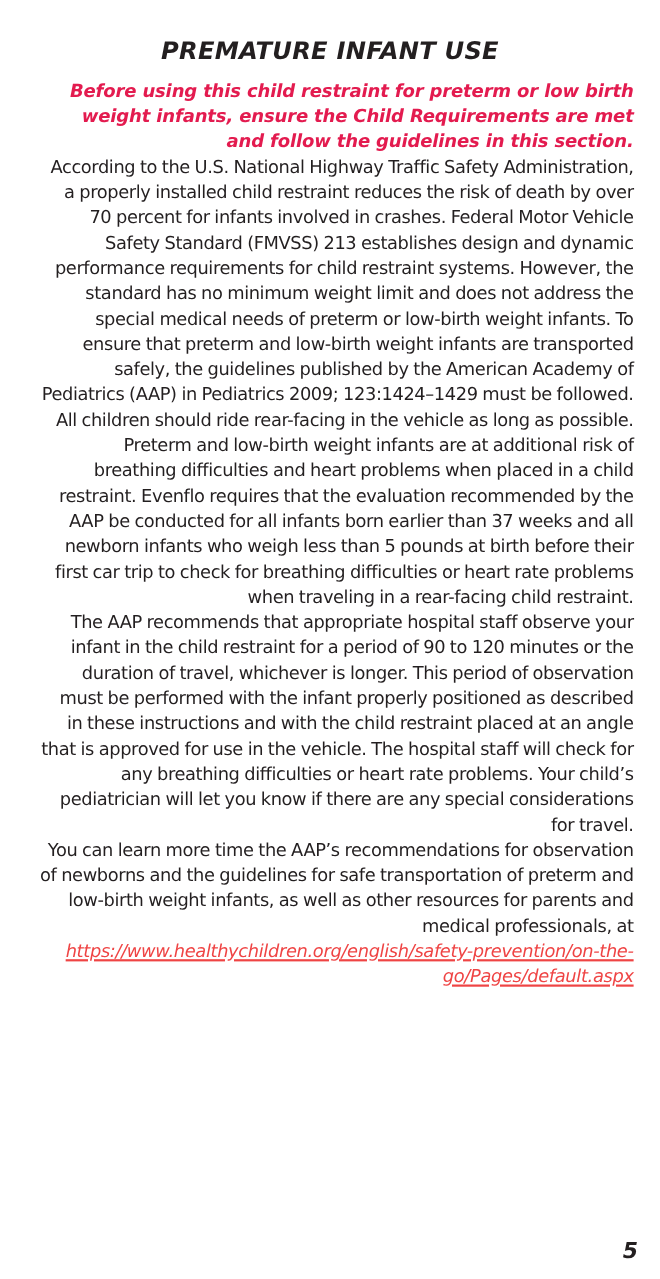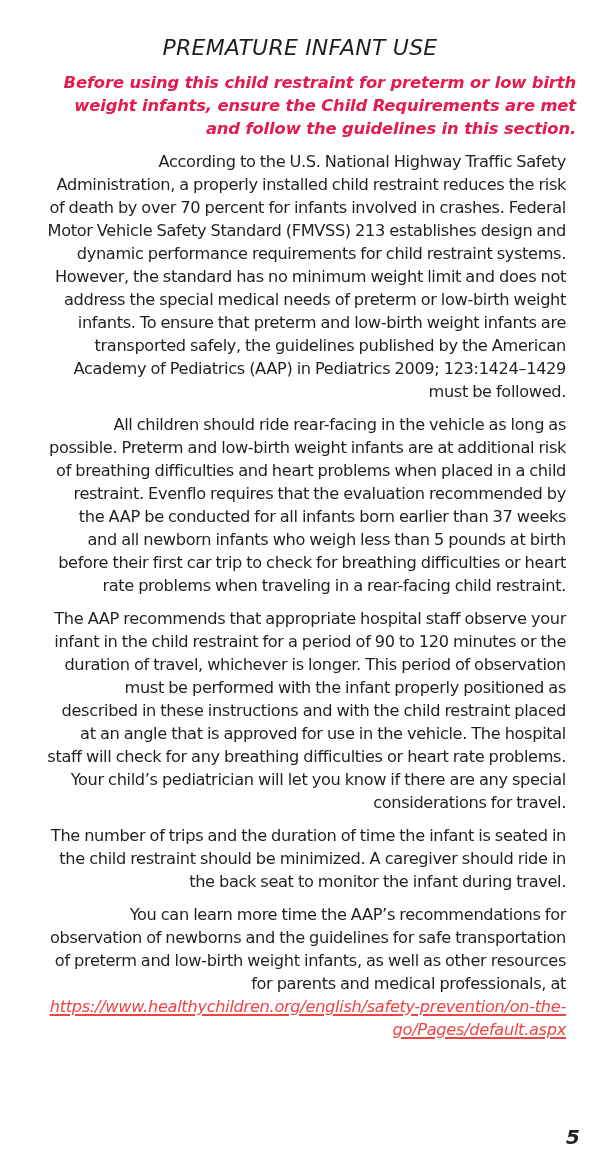--- a/index.html
+++ b/index.html
@@ -22,21 +22,21 @@
       width: 600px;
       height: 1163px;
     }
     .title {
       position: absolute;
       top: 34px;
       left: 0;
       width: 600px;
       text-align: center;
       font-family: "DejaVu Sans", "Liberation Sans", sans-serif;
-      font-weight: normal;
+      font-weight: bold;
       font-style: italic;
       font-size: 22px;
       letter-spacing: 0.2px;
       color: #231f20;
       margin: 0;
       line-height: 28px;
     }
     .content {
       position: absolute;
       top: 71px;
@@ -49,21 +49,21 @@
       font-weight: bold;
       font-style: italic;
       font-size: 16.4px;
       line-height: 23px;
       margin: 0;
       letter-spacing: -0.15px;
     }
     .para {
       font-size: 16.2px;
       line-height: 23px;
-      margin: 10px;
+      margin: 0;
       letter-spacing: -0.35px;
       word-spacing: -0.5px;
     }
     .link {
       display: inline;
       color: #ef4444;
       font-weight: normal;
       font-style: italic;
       text-decoration: underline;
       text-decoration-thickness: 1.5px;
@@ -85,21 +85,20 @@
 <body>
 
 <div class="page">
   <h1 class="title">PREMATURE INFANT USE</h1>
 
   <div class="content">
     <p class="warning">Before using this child restraint for preterm or low birth weight infants, ensure the Child Requirements are met and follow the guidelines in this section.</p>
     <p class="para">According to the U.S. National Highway Traffic Safety Administration, a properly installed child restraint reduces the risk of death by over 70 percent for infants involved in crashes. Federal Motor Vehicle Safety Standard (FMVSS) 213 establishes design and dynamic performance requirements for child restraint systems. However, the standard has no minimum weight limit and does not address the special medical needs of preterm or low-birth weight infants. To ensure that preterm and low-birth weight infants are transported safely, the guidelines published by the American Academy of Pediatrics (AAP) in Pediatrics 2009; 123:1424–1429 must be followed.</p>
     <p class="para">All children should ride rear-facing in the vehicle as long as possible.  Preterm and low-birth weight infants are at additional risk of breathing difficulties and heart problems when placed in a child restraint. Evenflo requires that the evaluation recommended by the AAP be conducted for all infants born earlier than 37 weeks and all newborn infants who weigh less than 5 pounds at birth before their first car trip to check  for breathing difficulties or heart rate problems when traveling in a rear-facing child restraint.</p>
     <p class="para">The AAP recommends that appropriate hospital staff observe your infant in the child restraint for a period of 90 to 120 minutes or the duration of travel, whichever is longer. This period of observation must be performed with the infant properly positioned as described in these instructions and with the child restraint placed at an angle that is approved for use in the vehicle. The hospital staff will check for any breathing difficulties or heart rate problems. Your child’s pediatrician will let you know if there are any special considerations for travel.</p>
-    <p class="para">The number of trips and the duration of time the infant is seated in the child restraint should be minimized. A caregiver should ride in the back seat to monitor the infant during travel.</p>
     <p class="para">
       <span>You can learn more time the AAP’s recommendations for observation of newborns and the guidelines for safe transportation of preterm and low-birth weight infants, as well as other resources for parents and medical professionals, at</span>
       <a class="link">https://www.healthychildren.org/english/safety-prevention/on-the-go/Pages/default.aspx</a>
     </p>
   </div>
 
   <div class="page-number">5</div>
 </div>
 
 </body></html>

